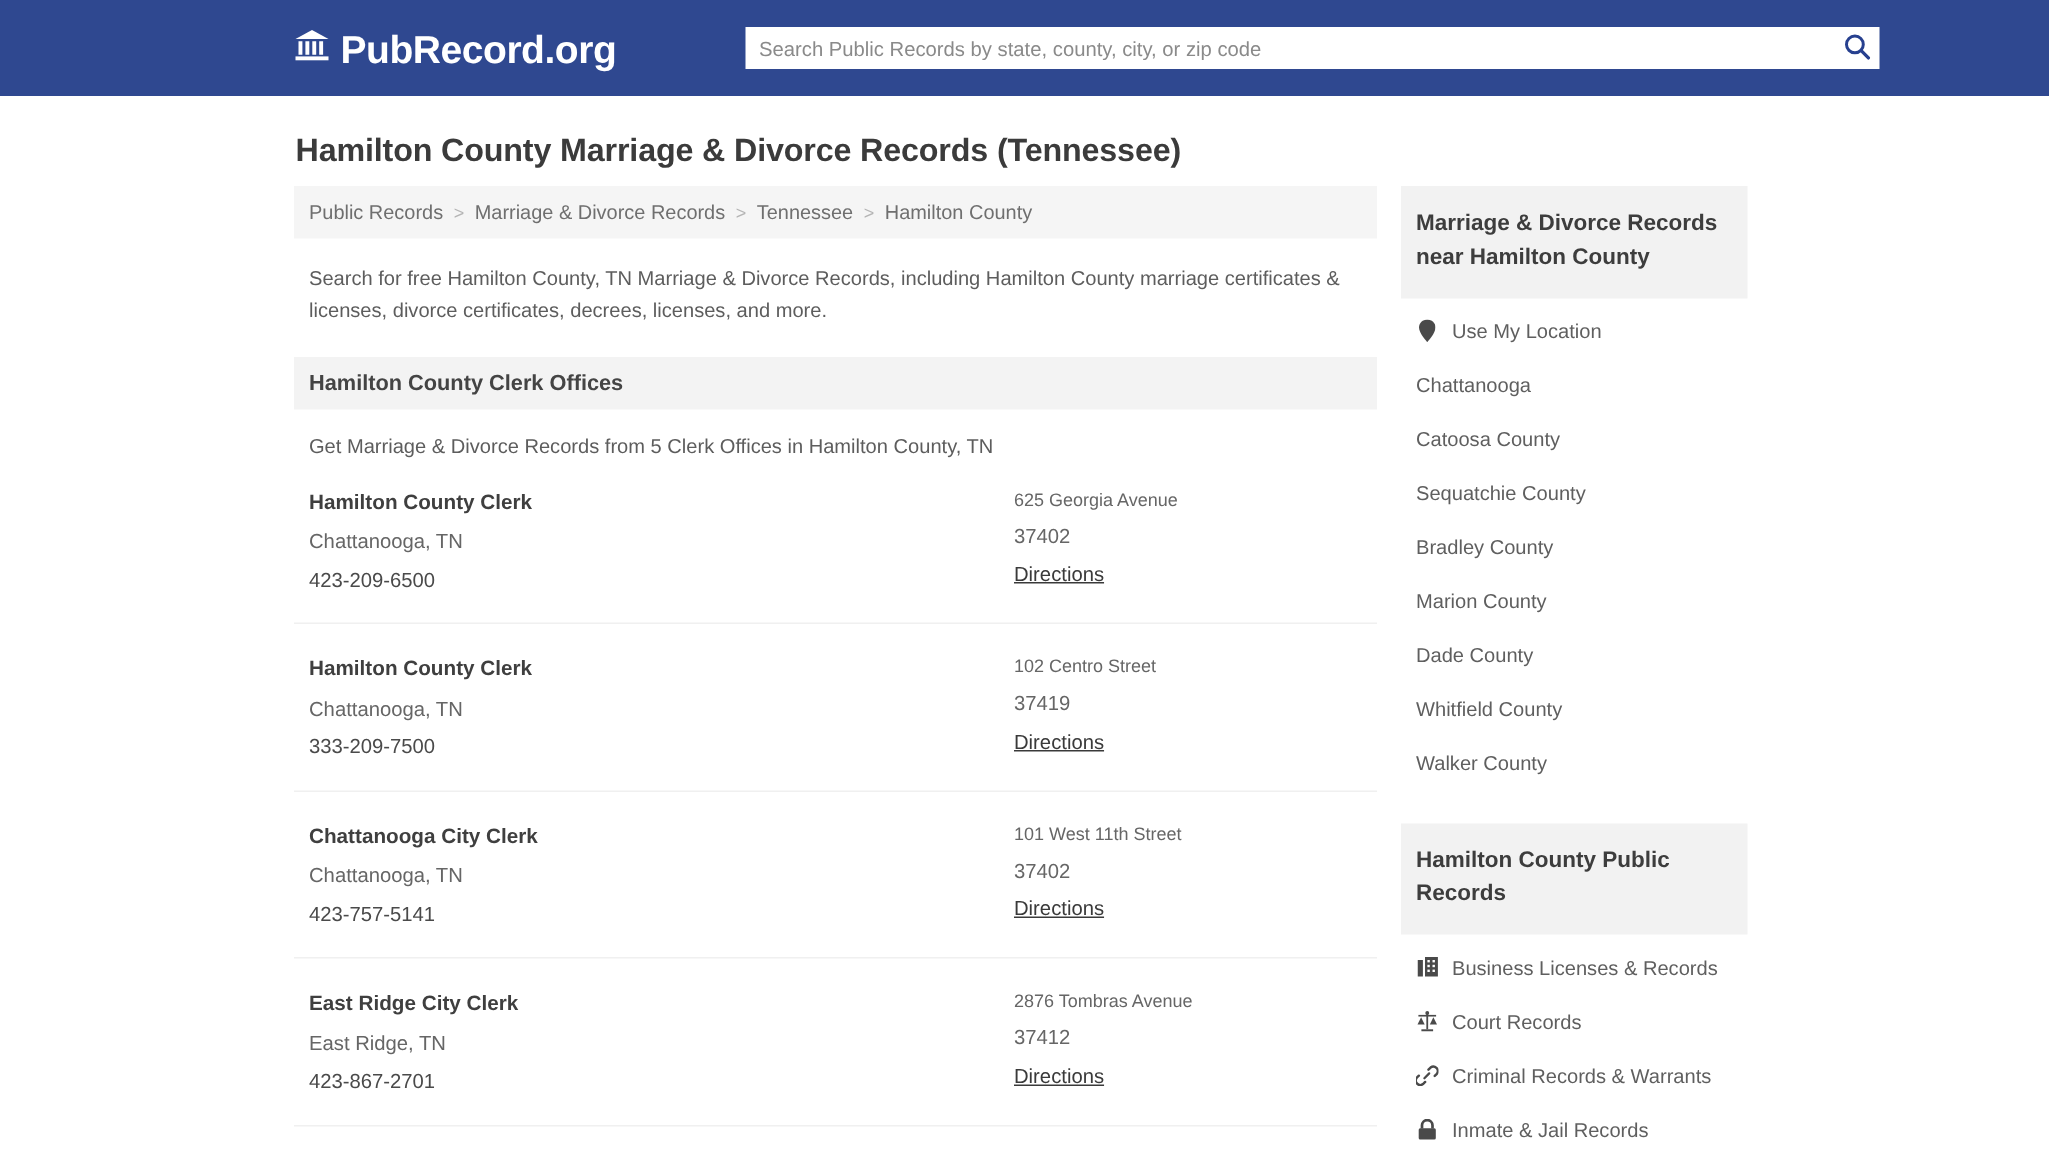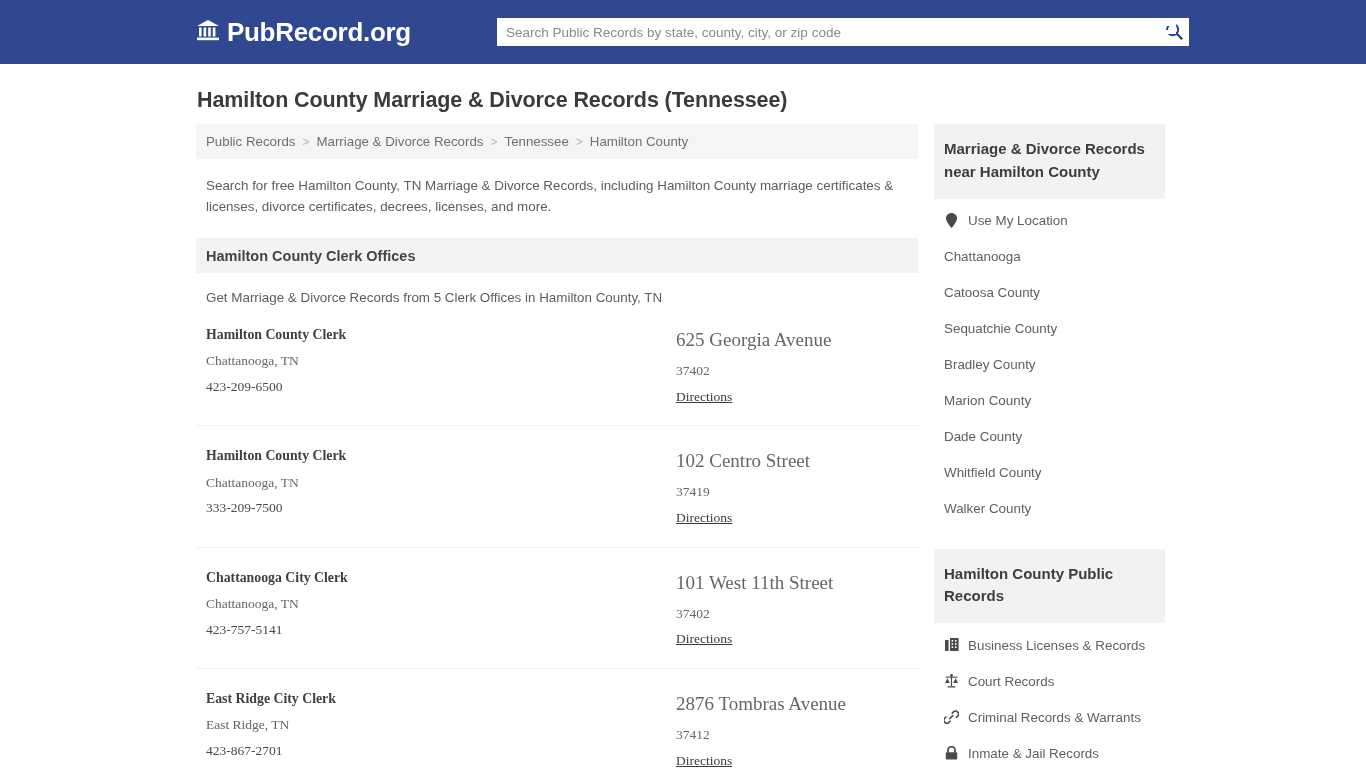--- a/index.html
+++ b/index.html
@@ -37,21 +37,21 @@
     font-weight: bold;
     letter-spacing: -0.3px;
     line-height: 1;
     white-space: nowrap;
   }
 
   #search-wrap {
     position: absolute;
     left: 497px;
     top: 18px;
-    width: 692px;
+    width: 756px;
     height: 28px;
     background: #ffffff;
     display: flex;
     align-items: center;
   }
   #search-input {
     flex: 1;
     height: 26px;
     border: none;
     outline: none;
@@ -156,21 +156,20 @@
   #offices-sub {
     padding: 17px 10px 0 10px;
     font-size: 13.4px;
     color: #5d5d5d;
   }
 
   .office-row {
     display: flex;
     padding: 17px 10px 16px 10px;
     border-bottom: 1px solid #f0f0f0;
-    font-family: Liberation Serif, serif;
   }
   .office-row:last-child { border-bottom: none; }
   .office-left { width: 470px; }
   .office-right { flex: 1; }
 
   .office-name {
     font-size: 13.8px;
     font-weight: bold;
     color: #3f3f3f;
     line-height: 1.9;
@@ -179,21 +178,21 @@
     font-size: 13.5px;
     color: #666666;
     line-height: 1.9;
   }
   .office-phone {
     font-size: 13.5px;
     color: #4a4a4a;
     line-height: 1.9;
   }
   .office-street {
-    font-size: 19px;
+    font-size: 12px;
     color: #666666;
     line-height: 1.9;
   }
   .office-directions {
     font-size: 13.5px;
     color: #3a3a3a;
     line-height: 1.9;
     text-decoration: underline;
     cursor: pointer;
     display: inline-block;

